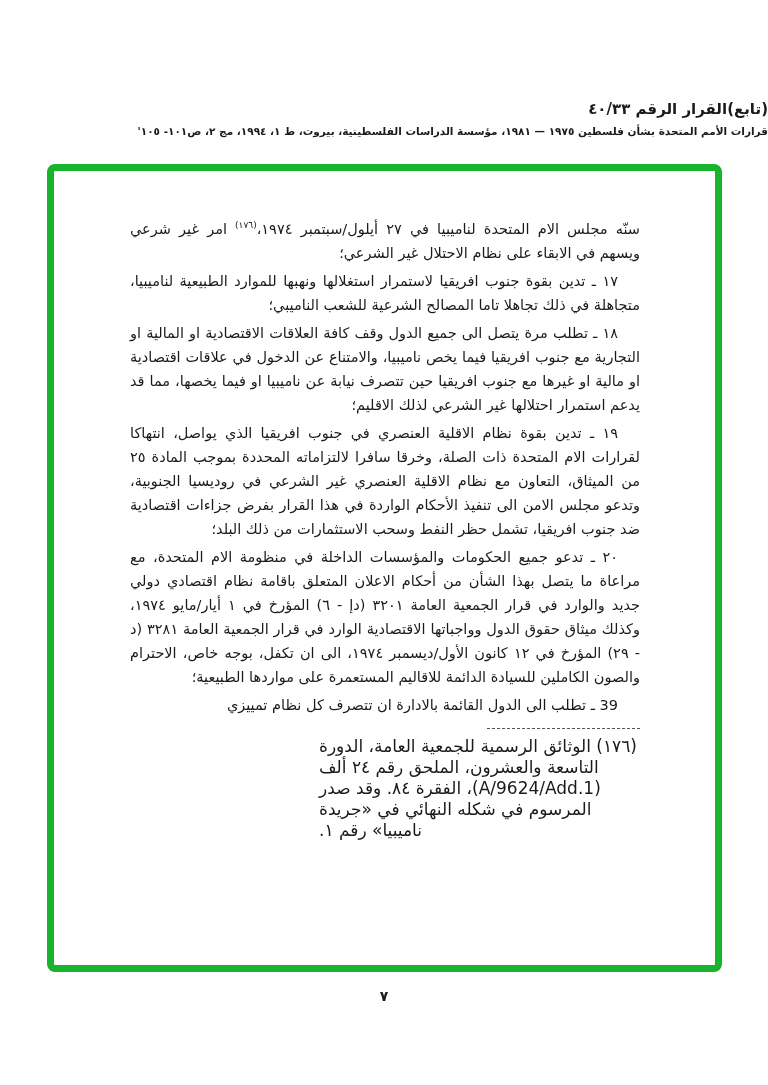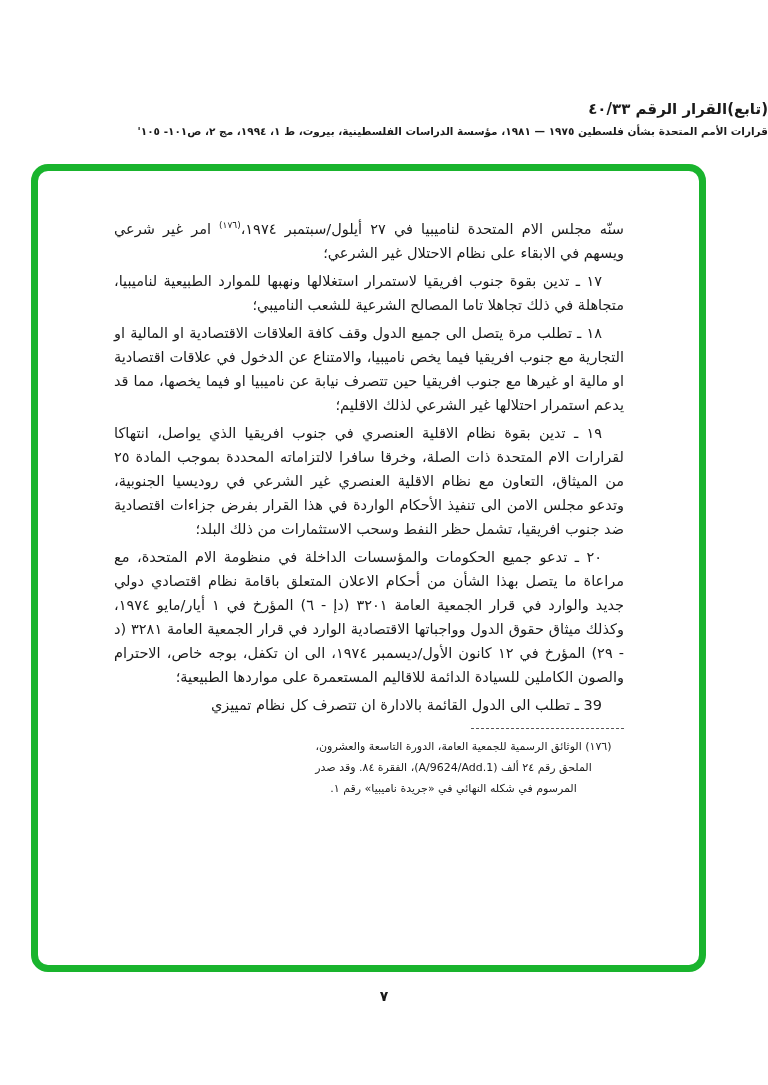--- a/index.html
+++ b/index.html
@@ -26,26 +26,26 @@
     letter-spacing: 0.2px;
   }
   .doc-source {
     margin-top: 7px;
     font-size: 10.5px;
     font-weight: bold;
     white-space: nowrap;
   }
   .frame {
     position: absolute;
-    left: 31px;
+    left: 47px;
     top: 164px;
     width: 675px;
     height: 808px;
     border: 7px solid #19b42d;
-    border-radius: 17px;
+    border-radius: 8px;
     box-sizing: border-box;
   }
   .content {
     position: absolute;
     top: 46px;
     right: 75px;
     width: 510px;
     direction: rtl;
   }
   .content p.body-par {
@@ -63,23 +63,23 @@
     letter-spacing: 0.5px;
   }
   .footnote-rule {
     width: 153px;
     height: 0;
     border-top: 1px dashed #555;
     margin: 11px 0 7px 0; 
   }
   .footnote {
     width: 321px;
-    font-size: 11px;
+    font-size: 17px;
     line-height: 21px;
-    text-align: center;
+    text-align: left;
     direction: rtl;
     padding-right: 20px;
     text-indent: -20px;
     box-sizing: border-box;
   }
   .page-number {
     position: absolute;
     top: 988px;
     left: 0;
     width: 100%;

